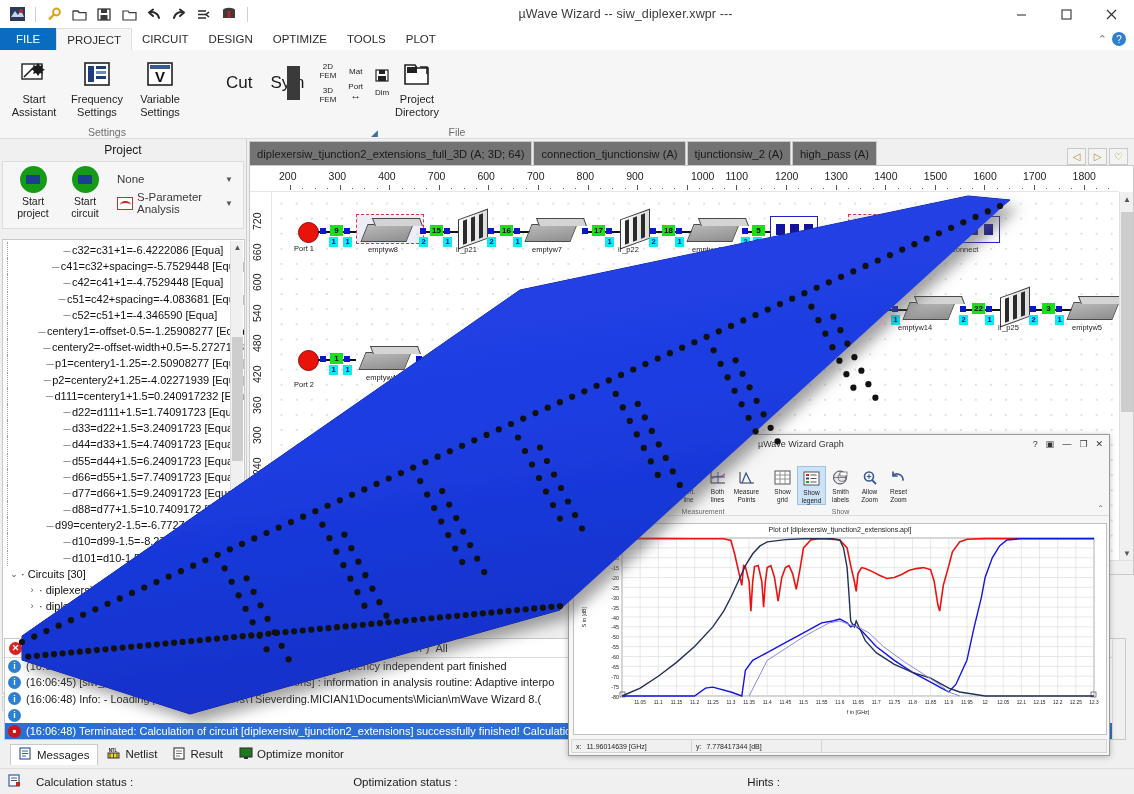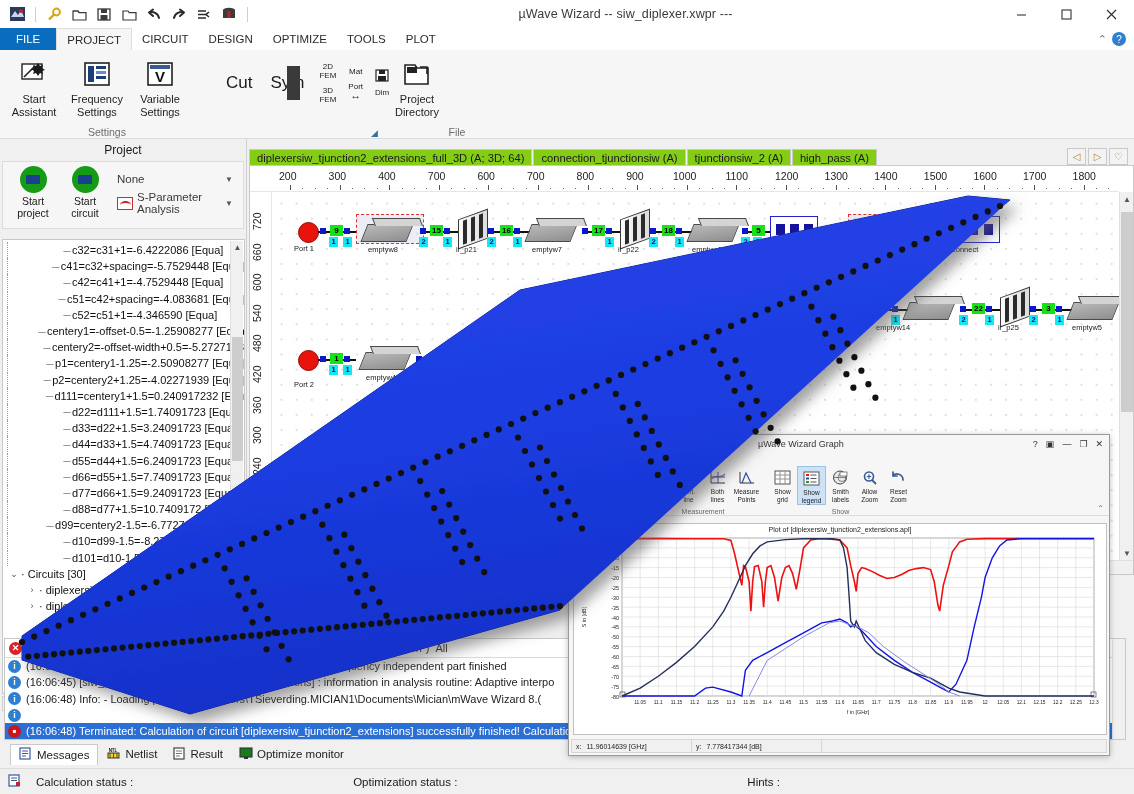--- a/index.html
+++ b/index.html
@@ -159,22 +159,22 @@
     position: absolute; left: 2px; bottom: 4px; width: 243px; height: 22px;
     display: flex; align-items: center; font-size: 11px; gap: 4px; padding-left: 4px;
   }
 
   
   .schem-tabs {
     position: absolute; left: 249px; top: 143px; width: 885px; height: 22px;
     display: flex; align-items: flex-end; font-size: 11.2px;
   }
   .stab {
-    height: 16px; padding: 0 7px; display: flex; align-items: center;
-    background: #84cc16; border: 1px solid #c9c9c9; border-bottom: none; color: #1a1a1a;
+    height: 24px; padding: 0 7px; display: flex; align-items: center;
+    background: #737373; border: 1px solid #c9c9c9; border-bottom: none; color: #1a1a1a;
     white-space: nowrap; margin-right: 1px;
   }
   .stab.active { background: #ffffff; height: 21px; }
   .stab-navs { margin-left: auto; display: flex; gap: 2px; padding-right: 6px; }
   .navbtn {
     width: 19px; height: 17px; border: 1px solid #c9c9c9; background: #f3f3f3;
     display: flex; align-items: center; justify-content: center; font-size: 10px; color: #b08a34;
   }
   .schem {
     position: absolute; left: 249px; top: 165px; width: 885px; height: 410px;
@@ -745,21 +745,21 @@
         <div class="rt-lab" style="left: 326.6px;">800</div>
         <div class="rt-tick" style="left: 337.6px;"></div>
         <div class="rt-dot" style="left: 350px;"></div>
         <div class="rt-dot" style="left: 362.4px;"></div>
         <div class="rt-dot" style="left: 374.8px;"></div>
         <div class="rt-lab" style="left: 376.2px;">900</div>
         <div class="rt-tick" style="left: 387.2px;"></div>
         <div class="rt-dot" style="left: 399.6px;"></div>
         <div class="rt-dot" style="left: 412px;"></div>
         <div class="rt-dot" style="left: 424.4px;"></div>
-        <div class="rt-lab" style="left: 423px;">1000</div>
+        <div class="rt-lab" style="left: 441px;">1000</div>
         <div class="rt-tick" style="left: 436.8px;"></div>
         <div class="rt-dot" style="left: 449.2px;"></div>
         <div class="rt-dot" style="left: 461.6px;"></div>
         <div class="rt-dot" style="left: 474px;"></div>
         <div class="rt-lab" style="left: 475.4px;">1100</div>
         <div class="rt-tick" style="left: 486.4px;"></div>
         <div class="rt-dot" style="left: 498.8px;"></div>
         <div class="rt-dot" style="left: 511.2px;"></div>
         <div class="rt-dot" style="left: 523.6px;"></div>
         <div class="rt-lab" style="left: 525px;">1200</div>
@@ -929,21 +929,21 @@
       <div class="pinlabel" style="left:239px;top:173px">1</div>
       <div class="box3d" style="left:254px;top:160px"></div>
       <div class="complabel" style="left:455px;top:181px">emptyw2</div>
       <div class="box3d" style="left:445px;top:160px"></div>
 
       <div class="wire" style="left:608px;top:117px;width:28px"></div>
       <div class="numgreen" style="left:600px;top:111px">4</div>
       <div class="pinblue" style="left:620px;top:114px"></div>
       <div class="pinlabel" style="left:619px;top:123px">1</div>
       <div class="box3d" style="left:634px;top:110px"></div>
-      <div class="complabel" style="left:604px;top:131px">emptyw14</div>
+      <div class="complabel" style="left:626px;top:131px">emptyw14</div>
       <div class="wire" style="left:690px;top:117px;width:40px"></div>
       <div class="pinblue" style="left:688px;top:114px"></div>
       <div class="pinlabel" style="left:687px;top:123px">2</div>
       <div class="numgreen" style="left:700px;top:111px">22</div>
       <div class="pinblue" style="left:714px;top:114px"></div>
       <div class="pinlabel" style="left:713px;top:123px">1</div>
       <div class="irisbox" style="left:728px;top:100px">
         <div class="iris-l" style="left:4px"></div>
         <div class="iris-l" style="left:12px"></div>
         <div class="iris-l" style="left:20px"></div>

